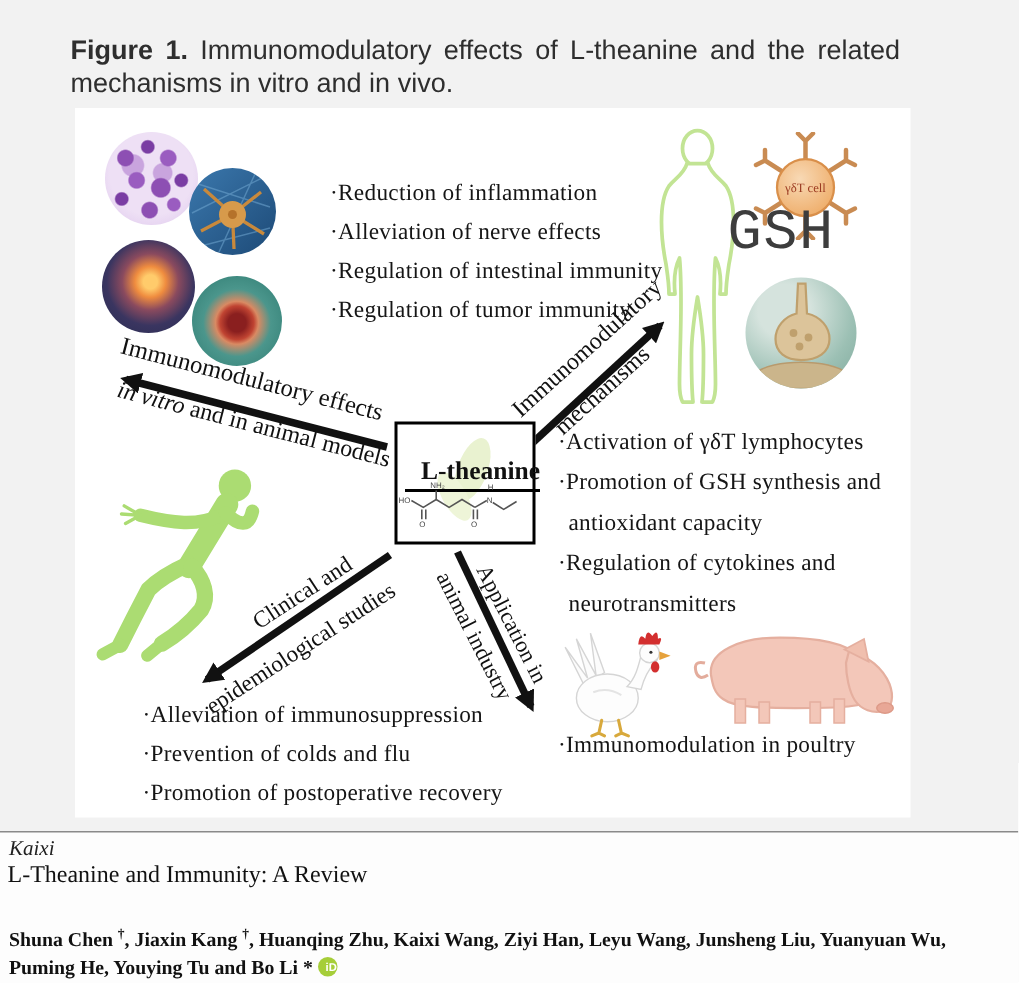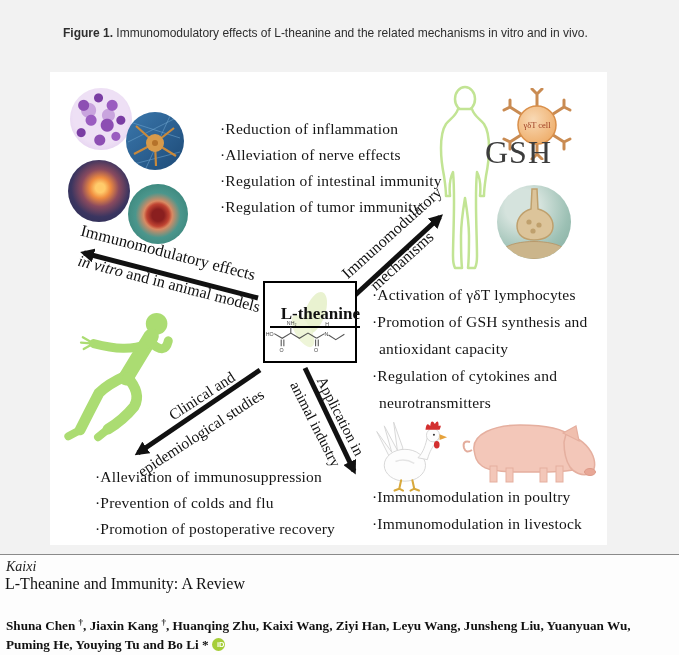--- a/index.html
+++ b/index.html
@@ -1,38 +1,38 @@
 <!DOCTYPE html>
 <html><head>
 <meta charset="utf-8">
 <style>
   html,body{margin:0;padding:0;}
   .page{position:relative;width:679px;height:655px;background:#f2f2f2;overflow:hidden;
         font-family:"Liberation Serif",serif;color:#1b1b1b;}
   
-  .caption{position:absolute;left:63px;top:22px;width:553px;
-           font-family:"Liberation Sans",sans-serif;font-size:12px;line-height:22px;
+  .caption{position:absolute;left:47px;top:22px;width:553px;
+           font-family:"Liberation Sans",sans-serif;font-size:18px;line-height:22px;
            color:#2e2e2e;text-align:justify;}
   .caption b{font-weight:bold;}
   
   .figure{position:absolute;left:50px;top:72px;width:557px;height:473px;background:#ffffff;}
   .abs{position:absolute;}
   .circ{position:absolute;border-radius:50%;overflow:hidden;}
   .list{position:absolute;font-size:15.5px;line-height:26px;letter-spacing:.2px;color:#151515;}
   .list .cont{padding-left:7px;}
   .arrowlabel{position:absolute;font-size:16px;text-align:center;white-space:nowrap;color:#111;}
   .it{font-style:italic;}
   
   .centerbox{position:absolute;left:213px;top:209px;width:90px;height:78px;border:2px solid #000;background:#fff;}
   .centerbox .leaf{position:absolute;left:0;top:0;z-index:0;}
   .centerbox .title{position:relative;z-index:1;border-bottom:2px solid #000;font-size:17px;font-weight:600;
                     text-align:right;padding:1px 0 2px;background:transparent;}
   .centerbox .chem{position:relative;z-index:1;}
   
-  .gsh{position:absolute;font-family:Liberation Serif, serif;font-size:32px;font-weight:500;
+  .gsh{position:absolute;font-family:Liberation Mono, monospace;font-size:38px;font-weight:500;
        color:#3d3d3d;letter-spacing:1px;text-align:right;}
   
   .article{position:absolute;left:0;top:554px;width:679px;height:101px;background:#fdfdfd;border-top:1px solid #8a8a8a;}
   .review{position:absolute;left:6px;top:4px;font-size:14px;font-style:italic;color:#222;}
   .title{position:absolute;left:5px;top:20px;font-size:16px;font-weight:normal;color:#111;}
   .authors{position:absolute;left:6px;top:58px;font-size:13.2px;font-weight:bold;line-height:19px;color:#111;}
   .authors sup{font-size:9px;}
   .orcid{display:inline-block;width:13px;height:13px;border-radius:50%;background:#a6ce39;color:#fff;
          font-family:"Liberation Sans",sans-serif;font-size:7.5px;font-weight:bold;text-align:right;
          line-height:13px;margin-left:3px;vertical-align:2px;}
@@ -245,21 +245,20 @@
     </svg>
 
     <div class="list" style="left:45px;top:392px;">
       <div>·Alleviation of immunosuppression</div>
       <div>·Prevention of colds and flu</div>
       <div>·Promotion of postoperative recovery</div>
     </div>
 
     <div class="list" style="left:322px;top:411px;line-height:27px;">
       <div>·Immunomodulation in poultry</div>
-      <div>·Immunomodulation in livestock</div>
     </div>
 
   </div>
 
   <div class="article">
     <div class="review">
       <span>Kaixi</span>
     </div>
     <div class="title">L-Theanine and Immunity: A Review</div>
     <div class="authors">

